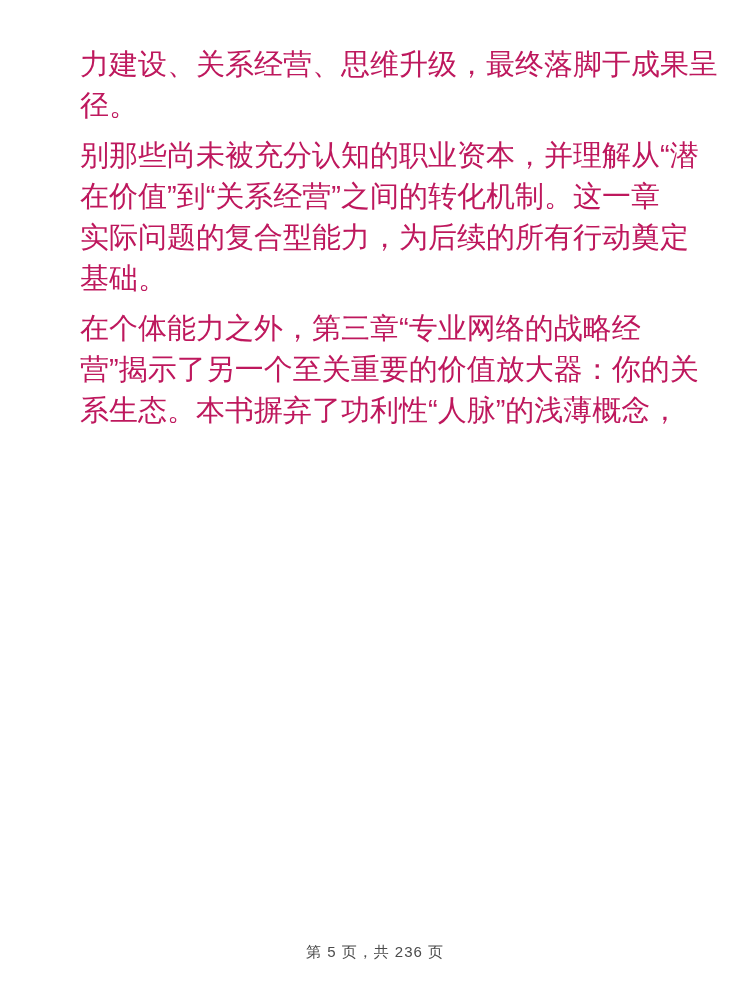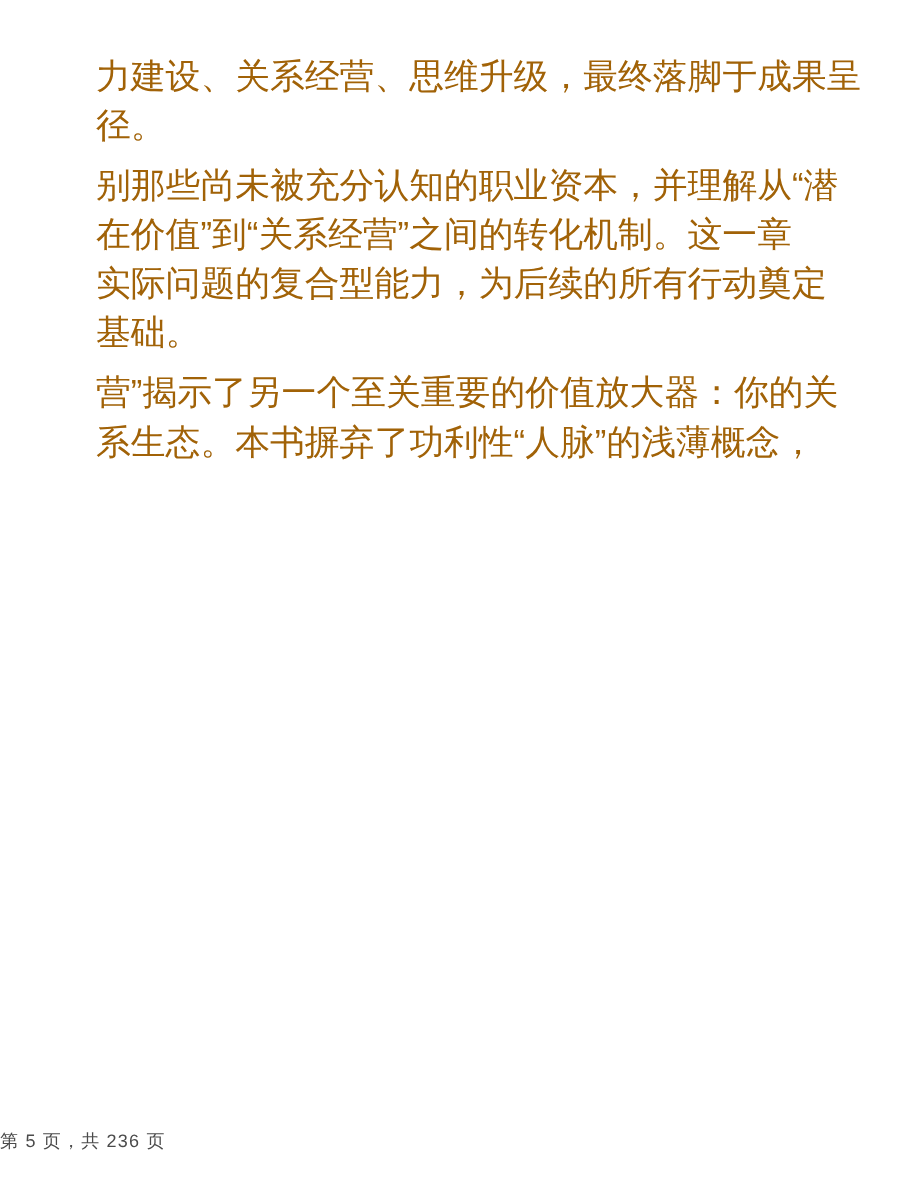--- a/index.html
+++ b/index.html
@@ -24,29 +24,30 @@
     left: 80px;
     top: 44px;
     right: 30px;
   }
   .para {
     margin: 0 0 9px 0;
   }
   .line {
     font-size: 29px;
     line-height: 41px;
-    color: #a16207;
+    color: #be185d;
     white-space: nowrap;
     letter-spacing: 0px;
   }
   .page-footer {
     position: absolute;
     left: 0;
     right: 0;
     top: 941px;
+    text-align: center;
   }
   .page-indicator {
     font-size: 15px;
     line-height: 22px;
     color: #4b4b4b;
     letter-spacing: 1px;
   }
 </style>
 </head>
 <body>
@@ -58,20 +59,21 @@
         <div class="line">力建设、关系经营、思维升级，最终落脚于成果呈</div>
         <div class="line">径。</div>
       </div>
       <div class="para">
         <div class="line">别那些尚未被充分认知的职业资本，并理解从“潜</div>
         <div class="line">在价值”到“关系经营”之间的转化机制。这一章</div>
         <div class="line">实际问题的复合型能力，为后续的所有行动奠定</div>
         <div class="line">基础。</div>
       </div>
       <div class="para">
+        <div class="line">在个体能力之外，第三章“专业网络的战略经</div>
         <div class="line">营”揭示了另一个至关重要的价值放大器：你的关</div>
         <div class="line">系生态。本书摒弃了功利性“人脉”的浅薄概念，</div>
       </div>
     </div>
   <div class="page-footer">
     <span class="page-indicator">第 5 页，共 236 页</span>
   </div>
 </div>
 
 </body></html>

